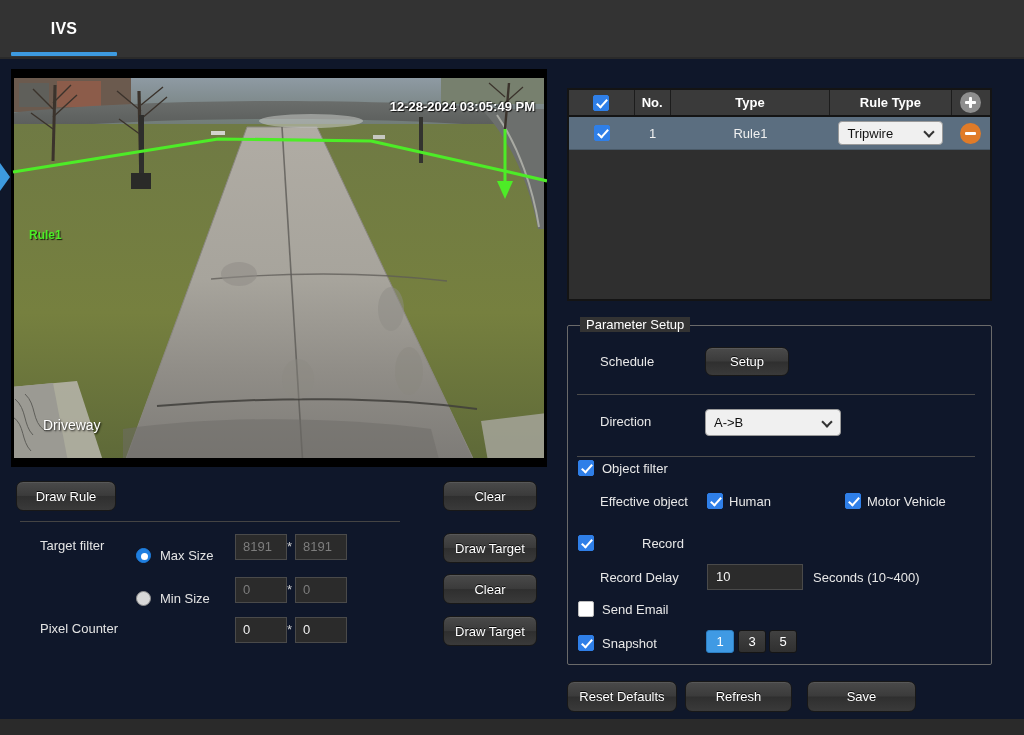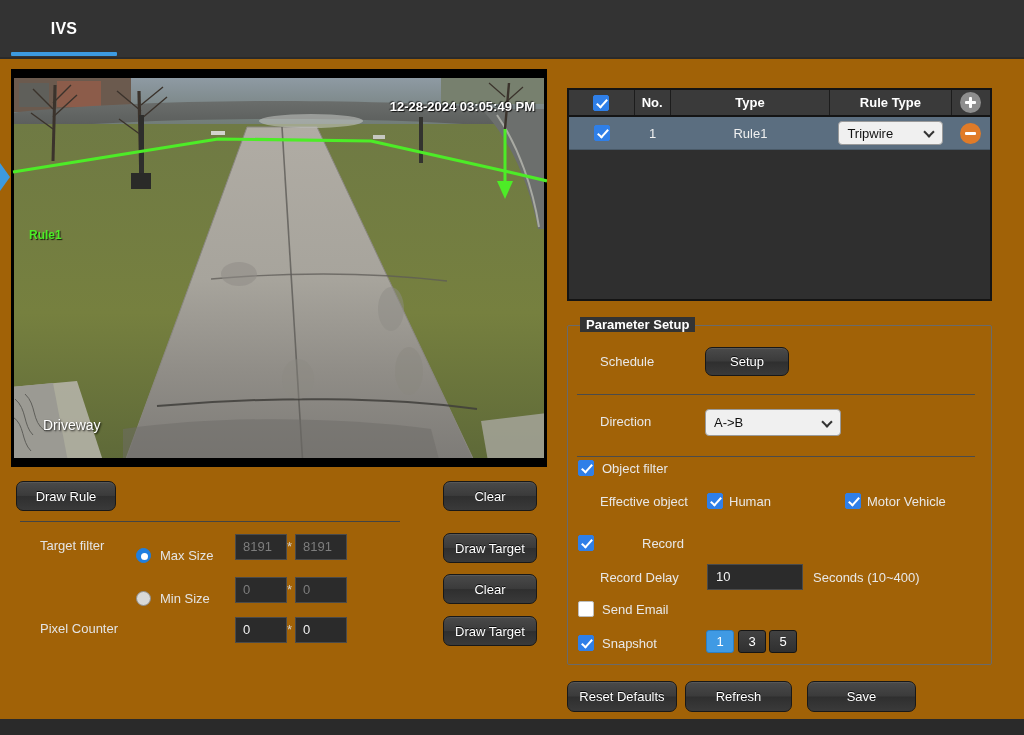--- a/index.html
+++ b/index.html
@@ -2,21 +2,21 @@
 <html><head>
 <meta charset="utf-8">
 <style>
   * { box-sizing: border-box; margin: 0; padding: 0; }
   html, body {
     width: 1024px; height: 735px;
     background: #2e2e2e;
     font-family: "Liberation Sans", sans-serif;
     overflow: hidden;
   }
-  #app { position: relative; width: 1024px; height: 735px; background: #a16207; }
+  #app { position: relative; width: 1024px; height: 735px; background: #0f172a; }
 
   
   #tabbar {
     position: absolute; left: 0; top: 0; width: 1024px; height: 57px;
     background: #333333;
   }
   #tab-ivs {
     position: absolute; left: 11px; top: 0; width: 106px; height: 57px;
     display: flex; align-items: center; justify-content: center;
     color: #ffffff; font-size: 16px; font-weight: bold;
@@ -196,21 +196,21 @@
   }
   #sel-ruletype { width: 105px; height: 24px; }
 
   
   #param {
     position: absolute; left: 567px; top: 325px; width: 425px; height: 340px;
     border: 1px solid #6a6a6a; border-radius: 2px;
   }
   #param-legend {
     position: absolute; left: 12px; top: -9px; padding: 0 6px;
-    background: #333333; color: #ffffff; font-size: 13px; font-weight: bold;
+    background: #333333; color: #ffffff; font-size: 13px; font-weight: normal;
   }
   #btn-setup { position: absolute; left: 705px; top: 347px; width: 84px; height: 29px; }
   #lbl-schedule { position: absolute; left: 600px; top: 354px; color: #e8e8e8; font-size: 13px; }
   #p-div-1 { position: absolute; left: 577px; top: 394px; width: 398px; height: 1px; background: #4b4b4b; }
   #lbl-direction { position: absolute; left: 600px; top: 414px; color: #e8e8e8; font-size: 13px; }
   #sel-direction { position: absolute; left: 705px; top: 409px; width: 136px; height: 27px; }
   #p-div-2 { position: absolute; left: 577px; top: 456px; width: 398px; height: 1px; background: #4b4b4b; }
 
   #chk-objfilter { position: absolute; left: 578px; top: 460px; }
   #lbl-objfilter { position: absolute; left: 602px; top: 461px; color: #e8e8e8; font-size: 13px; }

